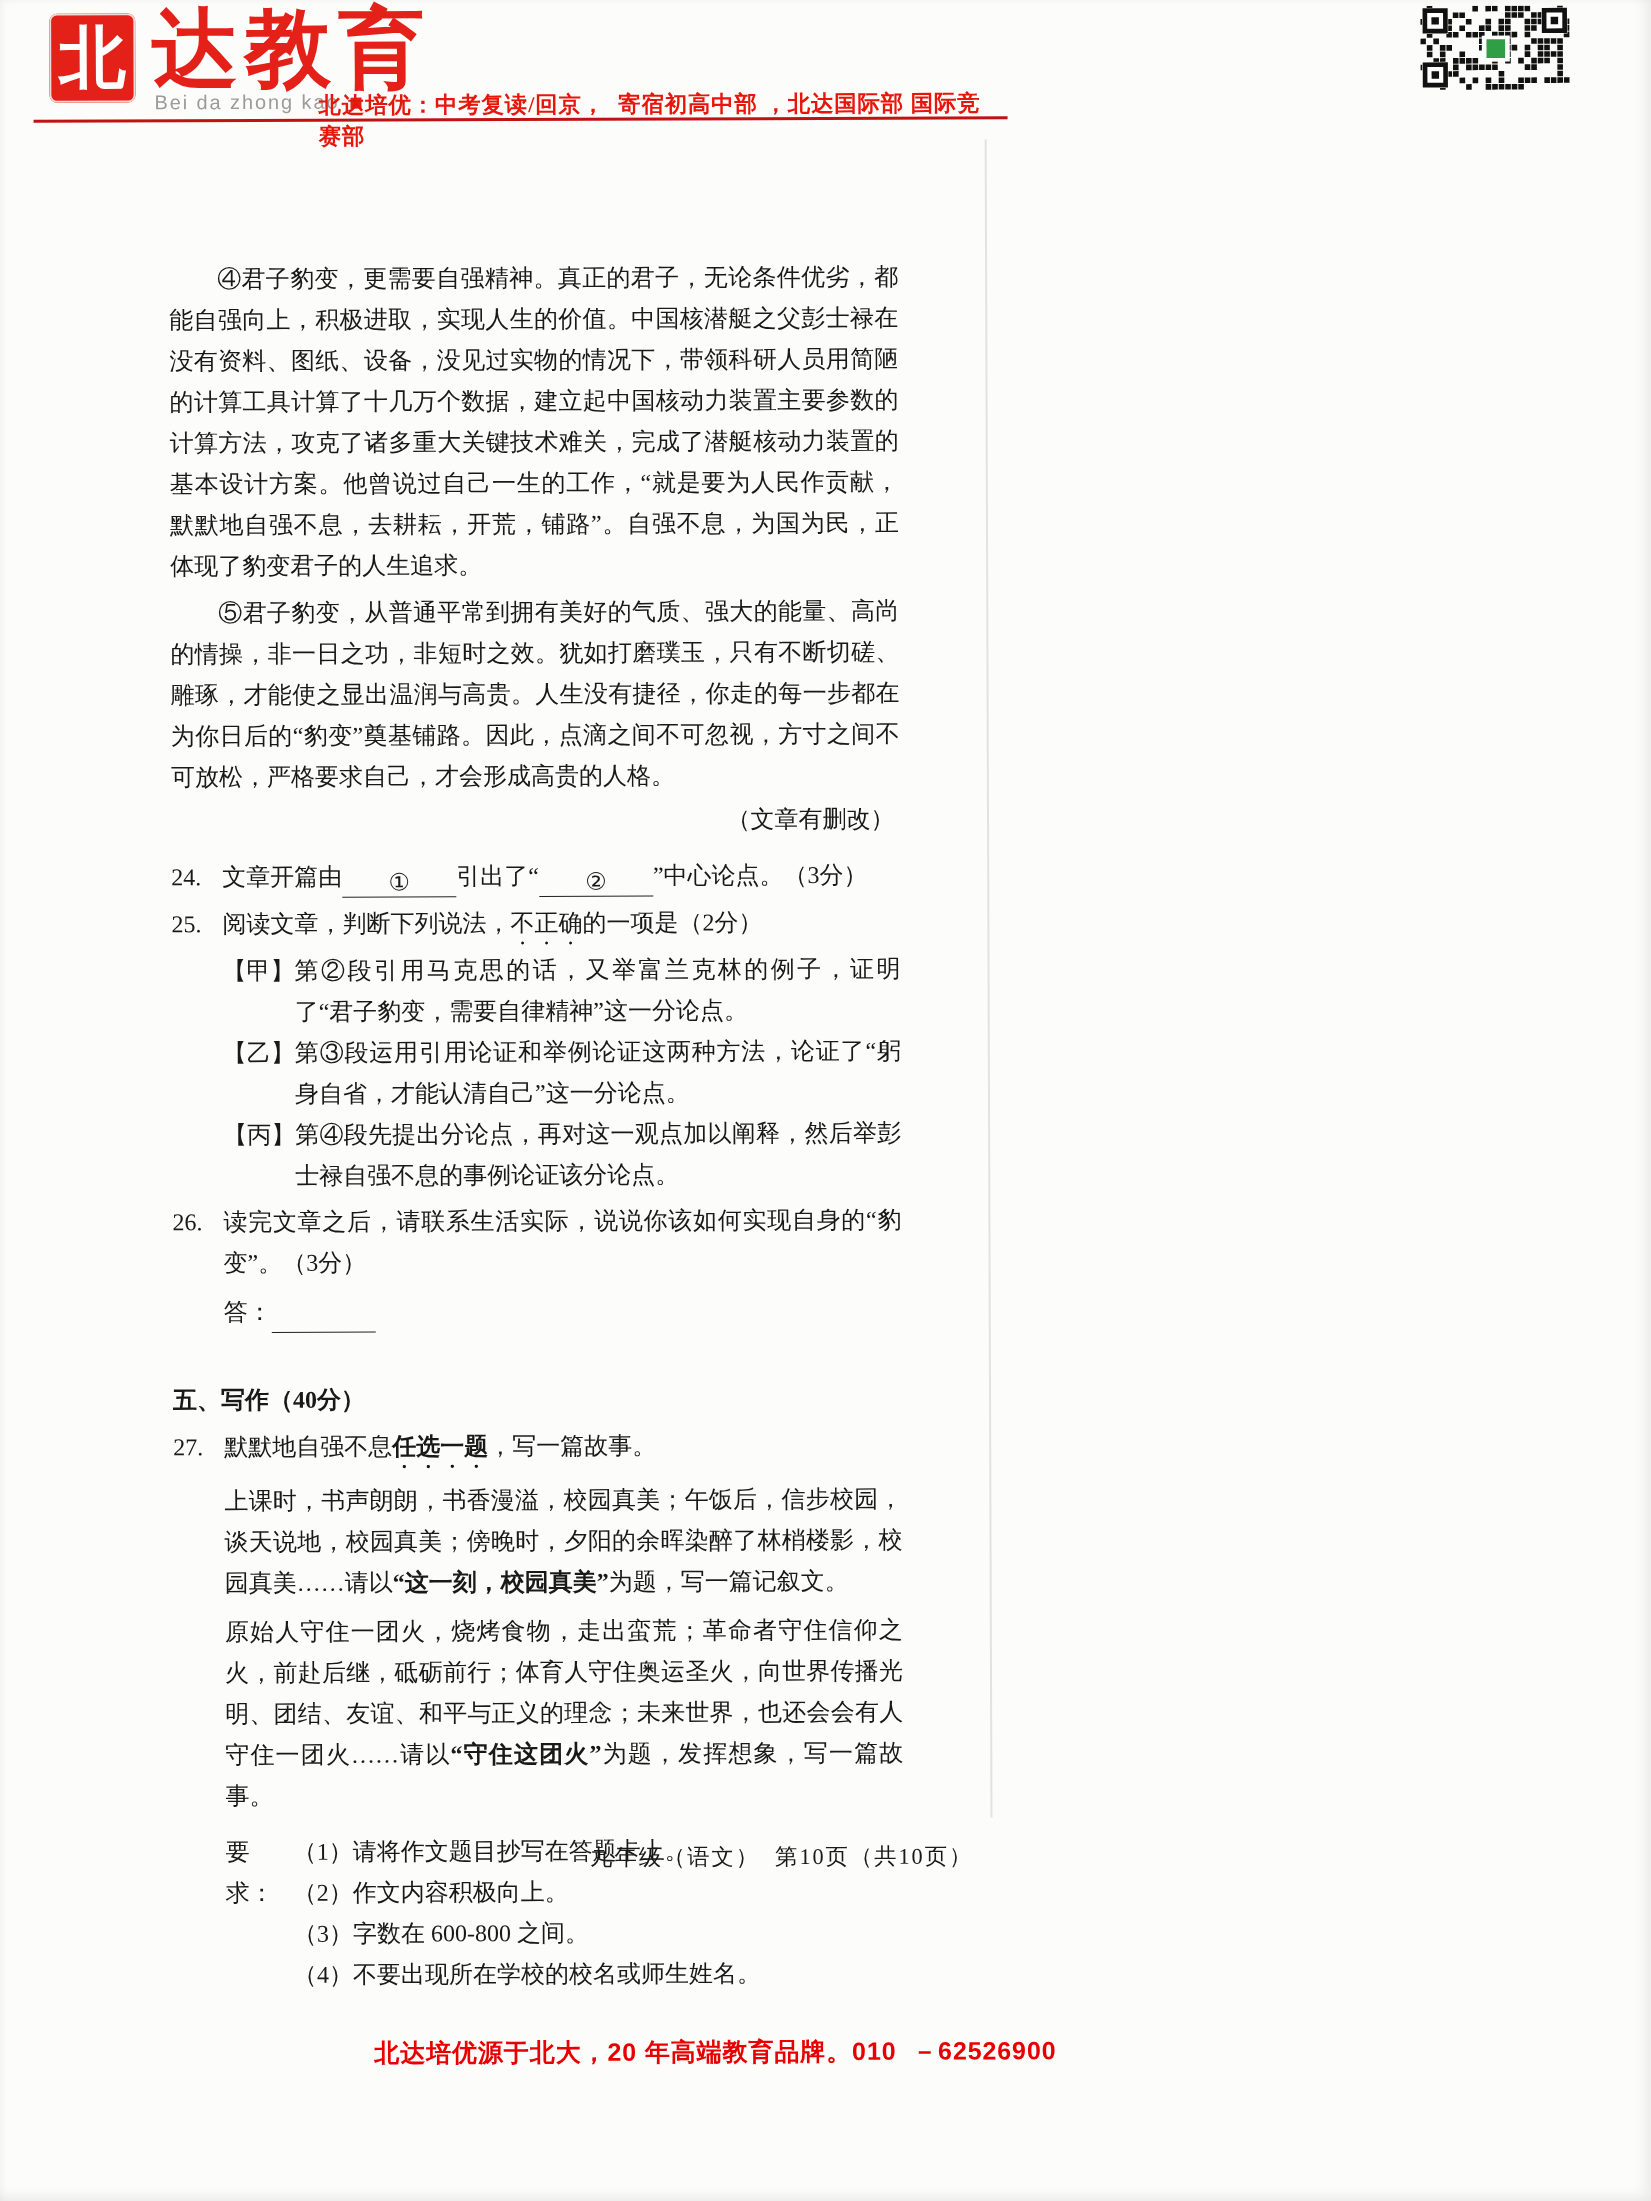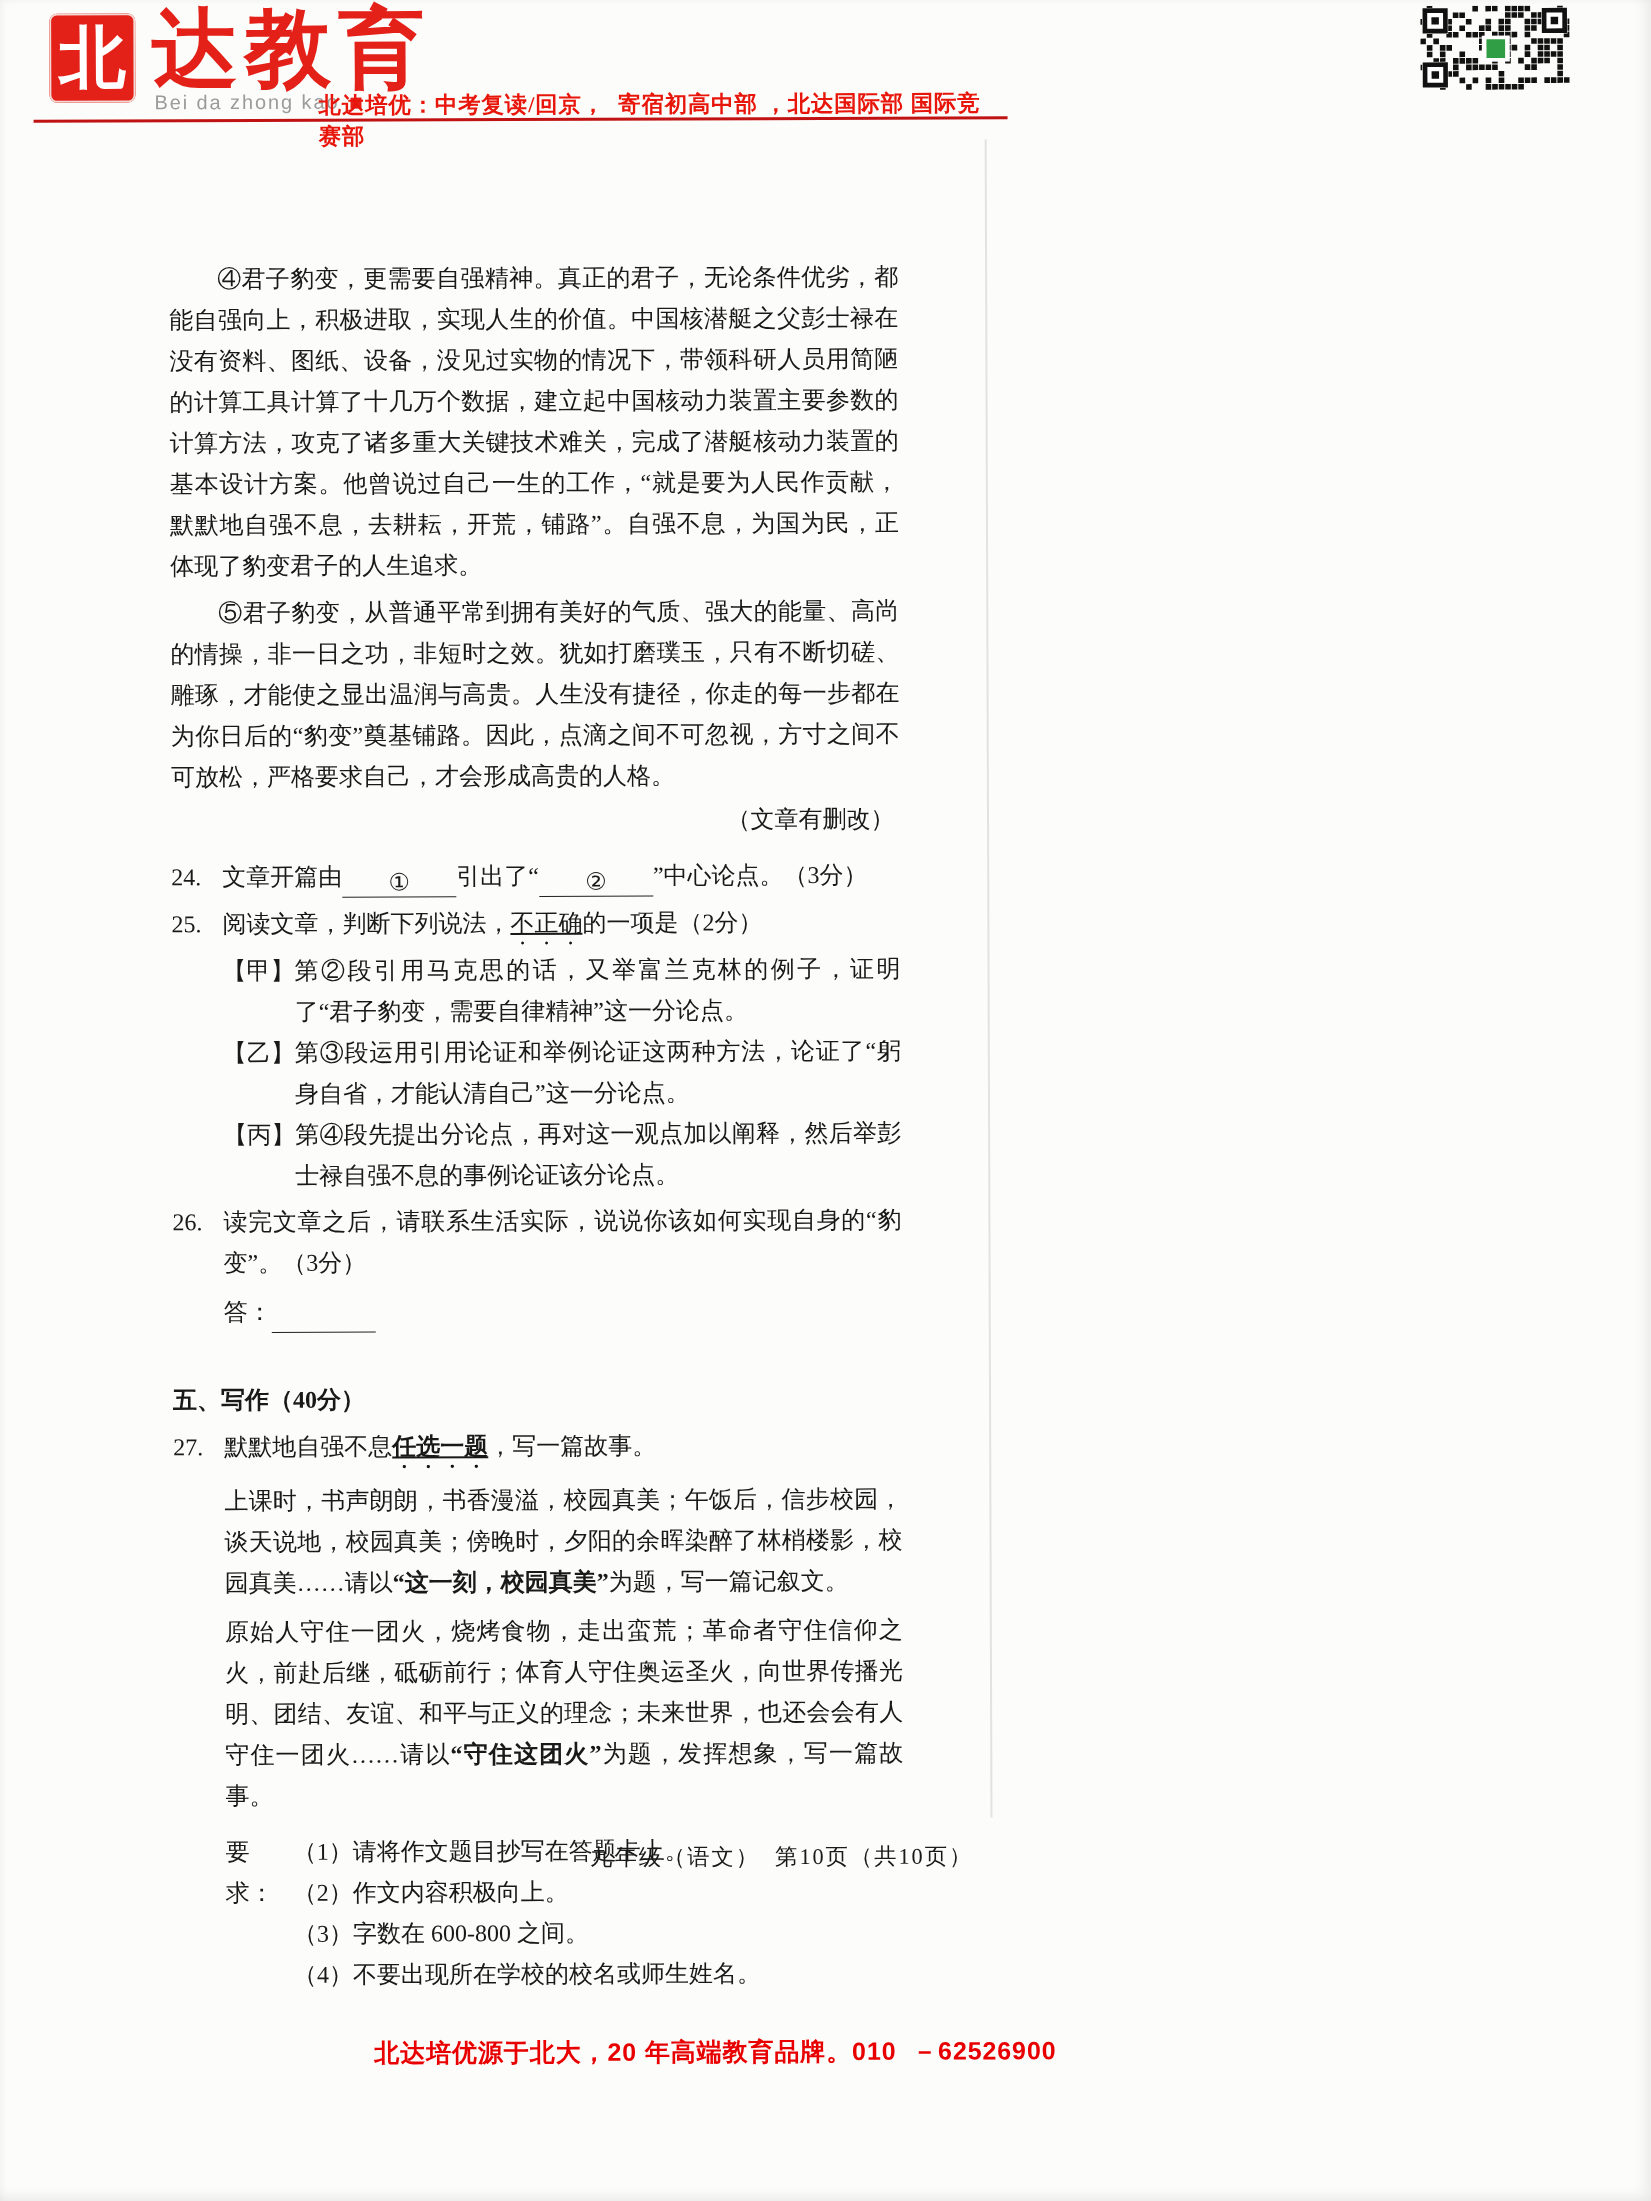--- a/index.html
+++ b/index.html
@@ -65,21 +65,21 @@
   }
   .answer-line{margin-left:51px;margin-top:7.5px;text-align:left;}
   .answer-blank{display:inline-block;min-width:104px;border-bottom:1.9px solid #222;vertical-align:bottom;}
 
   .option{display:flex;margin-left:51px;text-align:justify;}
   .opt-label{flex:0 0 67px;}
   .opt-text{flex:1;}
 
   .dots{
     text-emphasis:filled dot #111;-webkit-text-emphasis:filled dot #111;
-    text-emphasis-position:under right;text-decoration:underline;-webkit-text-emphasis-position:under;
+    text-emphasis-position:under right;-webkit-text-emphasis-position:under;
   }
   .bold{font-weight:bold;}
 
   .section-title{font-weight:bold;margin-top:47px;text-align:left;}
 
   .prompt{display:flex;margin-left:51px;margin-top:7.5px;}
   .prompt-label{flex:0 0 97px;}
   .prompt-body{flex:1;text-align:justify;}
 
   .reqs{display:flex;margin-left:51px;margin-top:15px;}

